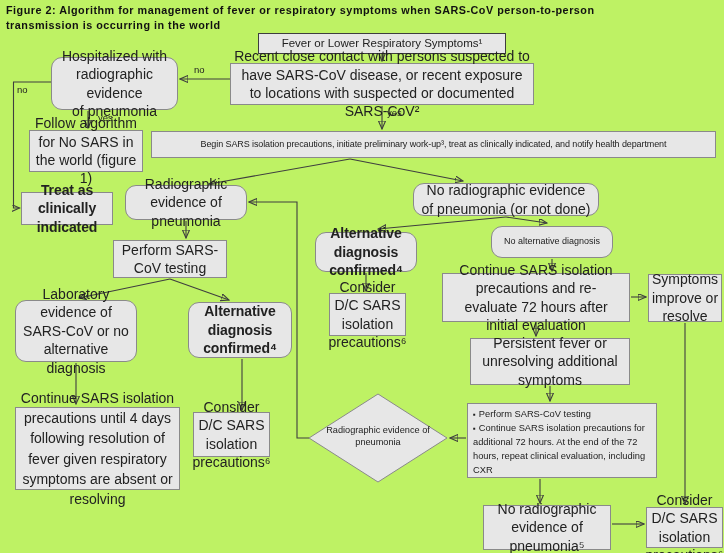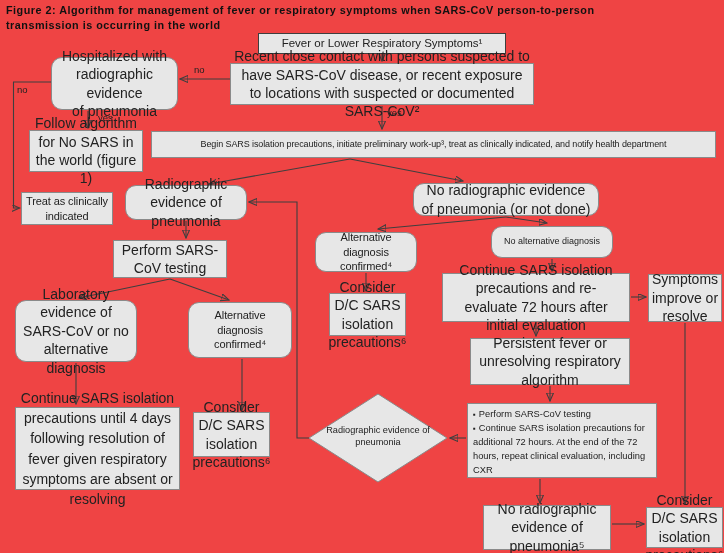--- a/index.html
+++ b/index.html
@@ -1,36 +1,36 @@
 <!DOCTYPE html>
 <html><head>
 <meta charset="utf-8">
 <style>
   html,body { margin:0; padding:0; background:#ffffff; }
   .stage {
-    position:relative; width:724px; height:553px; background:#ef4444;
+    position:relative; width:724px; height:553px; background:#bef264;
     font-family:"Liberation Sans","DejaVu Sans",sans-serif; overflow:hidden;
   }
   .title {
     position:absolute; left:6px; top:3px; width:660px;
     font-weight:bold; font-size:10.8px; letter-spacing:0.5px;
     color:#111; line-height:1.35;
   }
   .box {
     position:absolute; box-sizing:border-box;
     background:#e7e7e7; border:1px solid #8a8a8a; color:#222;
     font-size:14px; line-height:1.32;
     display:flex; align-items:center; justify-content:center;
     text-align:center; padding:2px 3px;
   }
   .rounded { border-radius:11px; }
   .start { border-color:#3e3e3e; font-size:11.5px; }
   .nowrap { white-space:nowrap; font-size:9px; letter-spacing:-0.1px; }
   .f9  { font-size:9px; }
-  .f92 { font-size:11px; letter-spacing:-0.1px; }
+  .f92 { font-size:14px; letter-spacing:-0.1px;font-weight:bold; }
   .balance { text-wrap:balance; }
   .lbl { position:absolute; font-size:9.5px; color:#222; }
   .bullets { display:block; text-align:left; font-size:9.3px; line-height:1.5; padding:4px 5px; }
   .bul { margin-right:3px; font-size:8px; }
   .diamond-label {
     position:absolute; font-size:9.2px; color:#222; text-align:center; line-height:1.3;
   }
   svg.connectors { position:absolute; left:0; top:0; }
   svg.connectors path, svg.connectors polyline { stroke:#3f3f3f; stroke-width:1.1; fill:none; }
 </style>
@@ -99,21 +99,21 @@
   <div class="box rounded f92" style="left:315px;top:232px;width:102px;height:40px">Alternative diagnosis confirmed⁴</div>
 
   <div class="box rounded f9" style="left:491px;top:226px;width:122px;height:32px">No alternative diagnosis</div>
 
   <div class="box" style="left:329px;top:293px;width:77px;height:43px">Consider D/C SARS isolation precautions⁶</div>
 
   <div class="box" style="left:442px;top:273px;width:188px;height:49px;padding:12px 12px">Continue SARS isolation precautions and re-evaluate 72 hours after initial evaluation</div>
 
   <div class="box" style="left:648px;top:274px;width:74px;height:48px">Symptoms improve or resolve</div>
 
-  <div class="box" style="left:470px;top:338px;width:160px;height:47px">Persistent fever or unresolving respiratory algorithm</div>
+  <div class="box" style="left:470px;top:338px;width:160px;height:47px">Persistent fever or unresolving additional symptoms</div>
 
   <div class="box" style="left:15px;top:407px;width:165px;height:83px;line-height:1.45">Continue SARS isolation precautions until 4 days following resolution of fever given respiratory symptoms are absent or resolving</div>
 
   <div class="box" style="left:193px;top:412px;width:77px;height:45px">Consider D/C SARS isolation precautions⁶</div>
 
   <div class="box bullets" style="left:467px;top:403px;width:190px;height:75px">
     <div><span class="bul">▪</span><span>Perform SARS-CoV testing</span></div>
     <div><span class="bul">▪</span><span>Continue SARS isolation precautions for additional 72 hours.  At the end of the 72 hours, repeat clinical evaluation, including CXR</span></div>
   </div>
 

